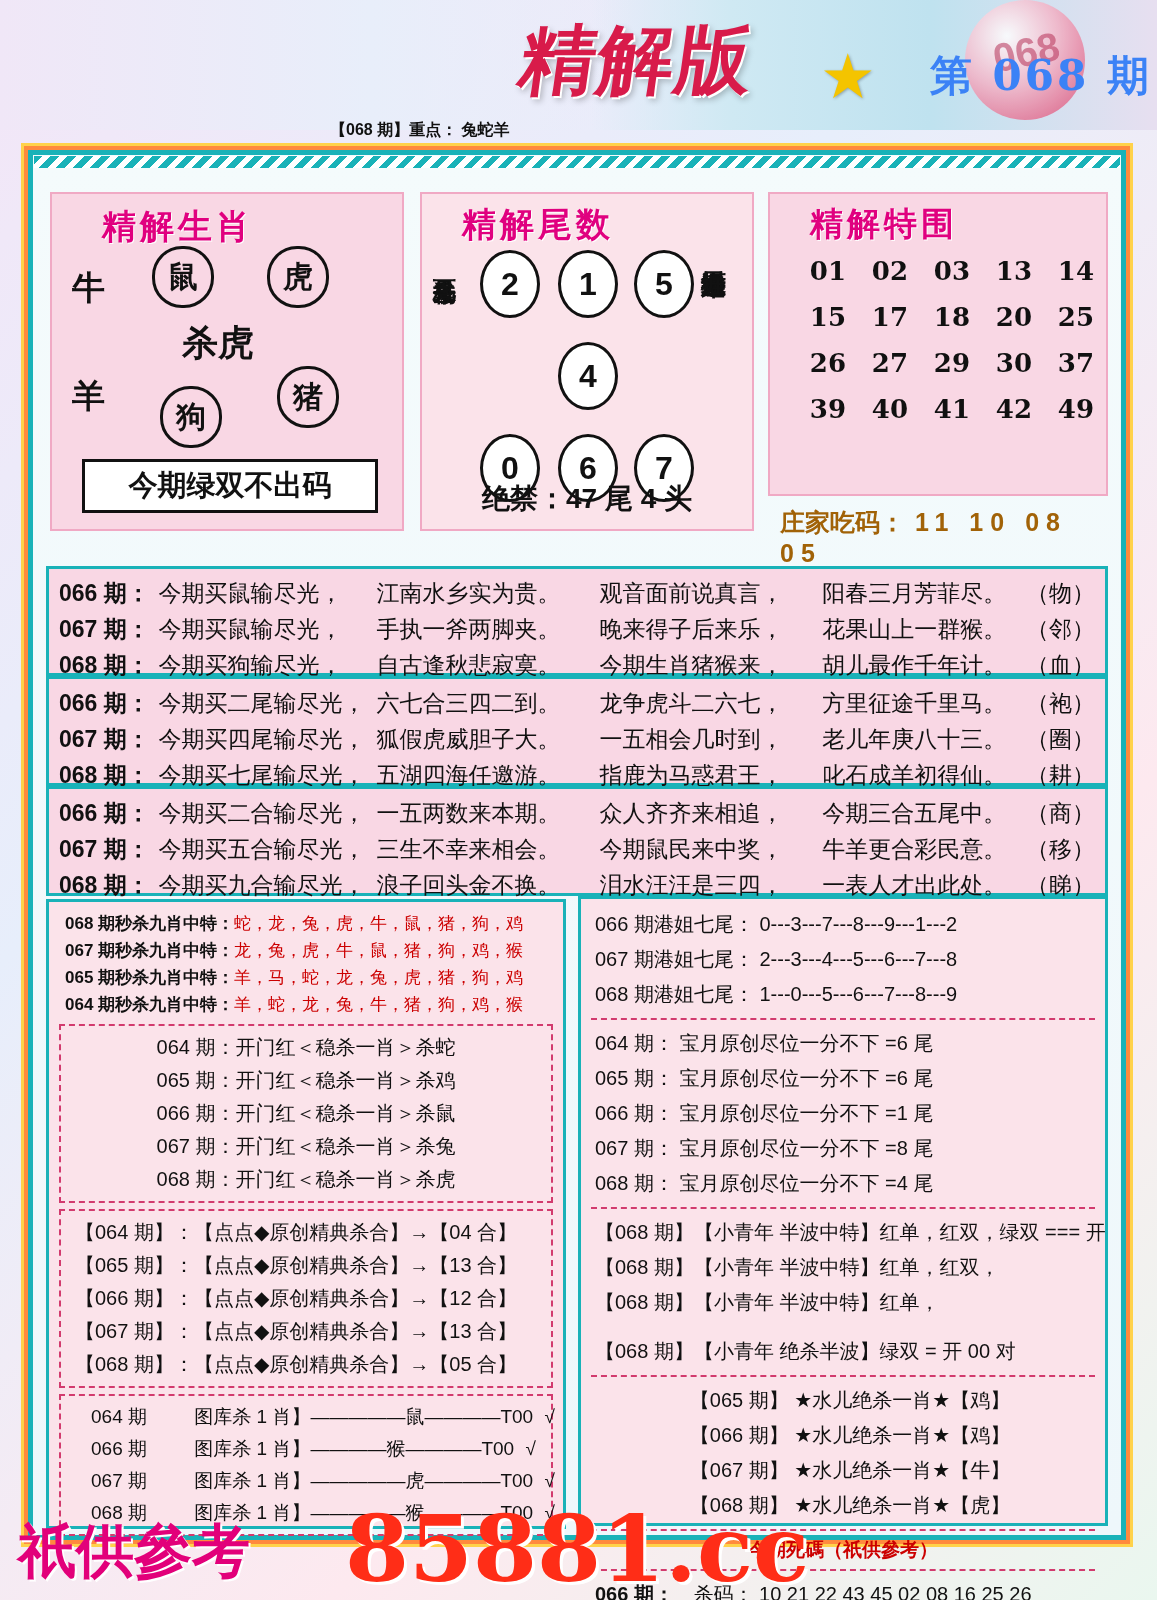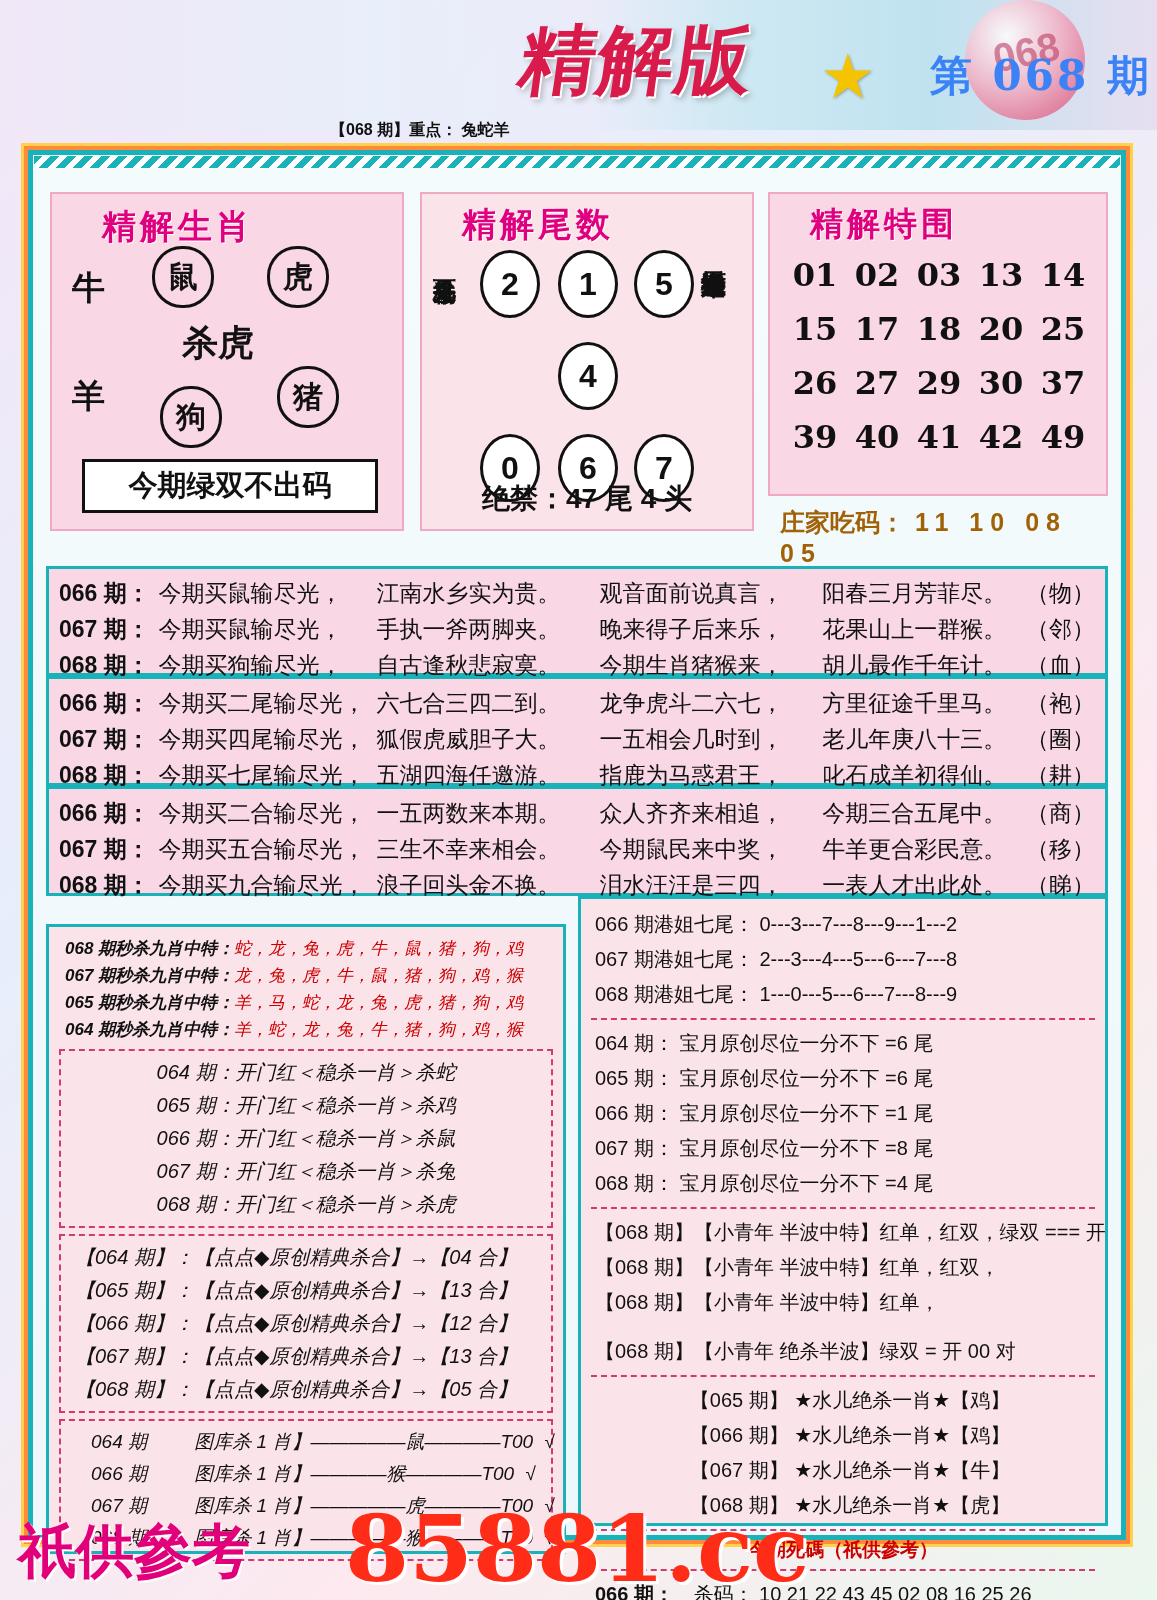--- a/index.html
+++ b/index.html
@@ -74,39 +74,39 @@
   .vtextR{position:absolute;left:275px;top:58px;width:34px;font-size:25px;line-height:34px;color:#111;
     font-weight:bold;writing-mode:vertical-rl;text-orientation:upright;}
   .banB{position:absolute;left:60px;top:286px;font-size:28px;font-weight:bold;color:#111;}
 
   .panelC{position:absolute;left:728px;top:16px;width:336px;height:300px;
     background:#f9d7e4;border:2px solid #f0a9c4;}
   .panelC-title{position:absolute;left:40px;top:8px;font-size:33px;font-weight:bold;color:#e0007f;
     font-family:"DejaVu Serif","Liberation Serif",serif;letter-spacing:4px;text-shadow:1px 1px 0 #fff;}
   .numgrid{position:absolute;left:14px;top:62px;width:310px;
     display:grid;grid-template-columns:repeat(5,1fr);row-gap:16px;}
-  .numgrid div{font-size:32px;font-weight:bold;color:#111;text-align:center;
+  .numgrid div{font-size:26px;font-weight:bold;color:#111;text-align:right;
     font-family:"DejaVu Serif","Liberation Serif",serif;}
   .eatrow{position:absolute;left:740px;top:330px;width:330px;font-size:25px;font-weight:bold;color:#a16207;}
   .eatrow .n{letter-spacing:7px;margin-left:10px;}
 
   
   .tblock{position:absolute;left:46px;width:1062px;background:#f9d7e4;
     border:3px solid #19b2b8;box-sizing:border-box;padding:6px 10px;}
   .trow{display:flex;align-items:center;height:36px;font-size:23px;color:#111;white-space:nowrap;}
   .trow .iss{width:105px;font-weight:bold;}
   .trow .c1{width:230px;}
   .trow .c2{width:235px;}
   .trow .c3{width:235px;}
   .trow .c4{width:215px;}
   .trow .c5{width:70px;text-align:right;}
 
   
-  .colL{position:absolute;left:46px;top:924px;width:520px;height:630px;
-    background:#fbe3ea;border:3px solid #19b2b8;box-sizing:border-box;font-style:italic;}
+  .colL{position:absolute;left:46px;top:899px;width:520px;height:630px;
+    background:#fbe3ea;border:3px solid #19b2b8;box-sizing:border-box;}
   .colR{position:absolute;left:578px;top:896px;width:530px;height:630px;
     background:#fbe3ea;border:3px solid #19b2b8;box-sizing:border-box;}
 
   .kline{font-size:17px;color:#111;padding:2px 0 2px 16px;white-space:nowrap;}
   .kline b{font-weight:bold;}
   .redtxt{color:#c00;}
   .dash{border-top:2px dashed #d23b6e;margin:6px 10px;}
   .boxdash{border:2px dashed #d23b6e;margin:6px 10px;padding:5px 0;}
   .cline{font-size:20px;color:#111;text-align:center;padding:3px 0;white-space:nowrap;}
   .lline{font-size:20px;color:#111;padding:3px 0 3px 14px;white-space:nowrap;}

